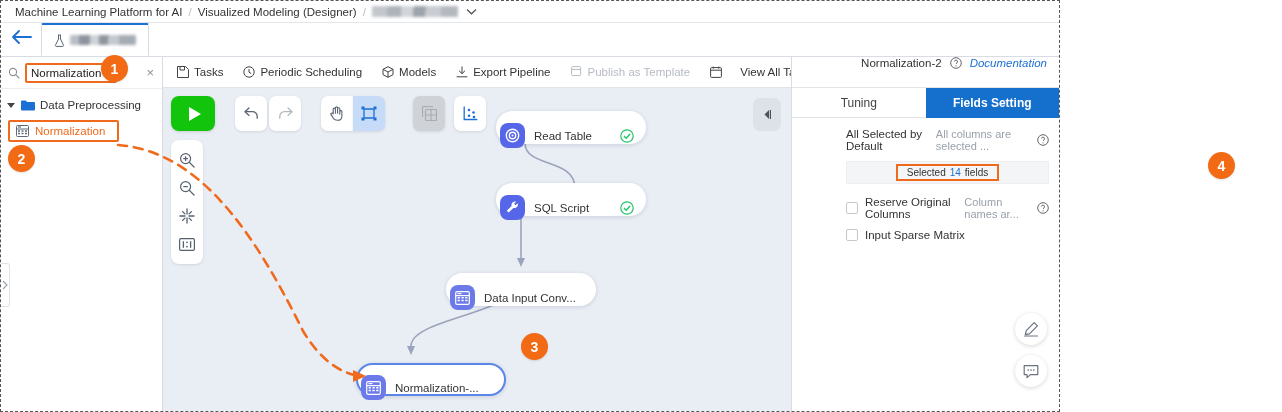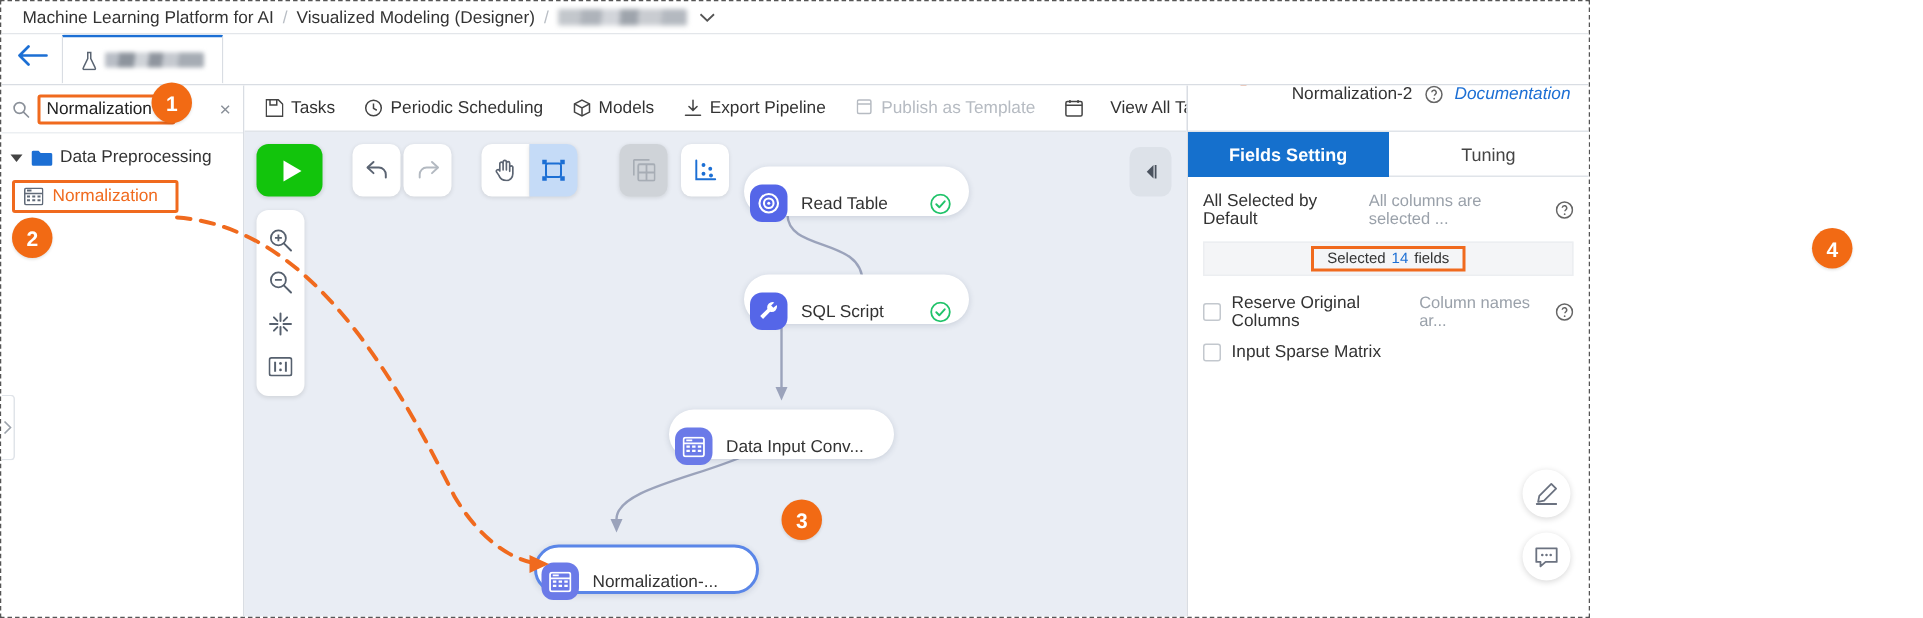--- a/index.html
+++ b/index.html
@@ -203,21 +203,21 @@
   }
   .help-ic { color: #666; font-size: 11px; display: inline-flex; }
   .doc-link { color: #1c6fd4; font-style: italic; }
   .rtabs { display: flex; height: 30px; }
   .rtab {
     flex: 1; display: flex; align-items: center; justify-content: center;
     font-size: 12px; color: #444; background: #fff;
     border-bottom: 1px solid #e0e4e9;
   }
   .rtab.active { background: #1570cd; color: #fff; font-weight: bold; border-bottom-color: #1570cd; }
-  .rbody { padding: 10px 10px 0 10px; }
+  .rbody { padding: 10px 10px 0 10px; margin-left: 44px; }
   .rrow {
     display: flex; align-items: center; gap: 7px;
     font-size: 11.5px; color: #333; margin-bottom: 9px;
   }
   .rmuted { color: #9aa1aa; font-size: 11px; }
   .rrow .help-ic { margin-left: auto; }
   .sel-bar {
     height: 23px; background: #f4f5f7; border: 1px solid #eceef1;
     display: flex; align-items: center; justify-content: center;
     font-size: 10px; position: relative; margin-bottom: 12px;
@@ -559,22 +559,22 @@
         <svg width="12" height="12" viewBox="0 0 12 12">
             <circle cx="6" cy="6" r="5.3" fill="none" stroke="#666" stroke-width="1"></circle>
             <path d="M4.5 4.5a1.5 1.5 0 113 .4c0 .9-1.2 1-1.2 2" fill="none" stroke="#666" stroke-width="1"></path>
             <circle cx="6.1" cy="8.8" r=".6" fill="#666"></circle>
           </svg>
       </span>
       <span class="doc-link">Documentation</span>
     </div>
 
     <div class="rtabs">
+      <div class="rtab">Tuning</div>
       <div class="rtab active">Fields Setting</div>
-      <div class="rtab">Tuning</div>
     </div>
 
     <div class="rbody">
       <div class="rrow">
         <span>All Selected by Default</span>
         <span class="rmuted">All columns are selected ...</span>
         <span class="help-ic">
           <svg width="12" height="12" viewBox="0 0 12 12">
               <circle cx="6" cy="6" r="5.3" fill="none" stroke="#666" stroke-width="1"></circle>
               <path d="M4.5 4.5a1.5 1.5 0 113 .4c0 .9-1.2 1-1.2 2" fill="none" stroke="#666" stroke-width="1"></path>

